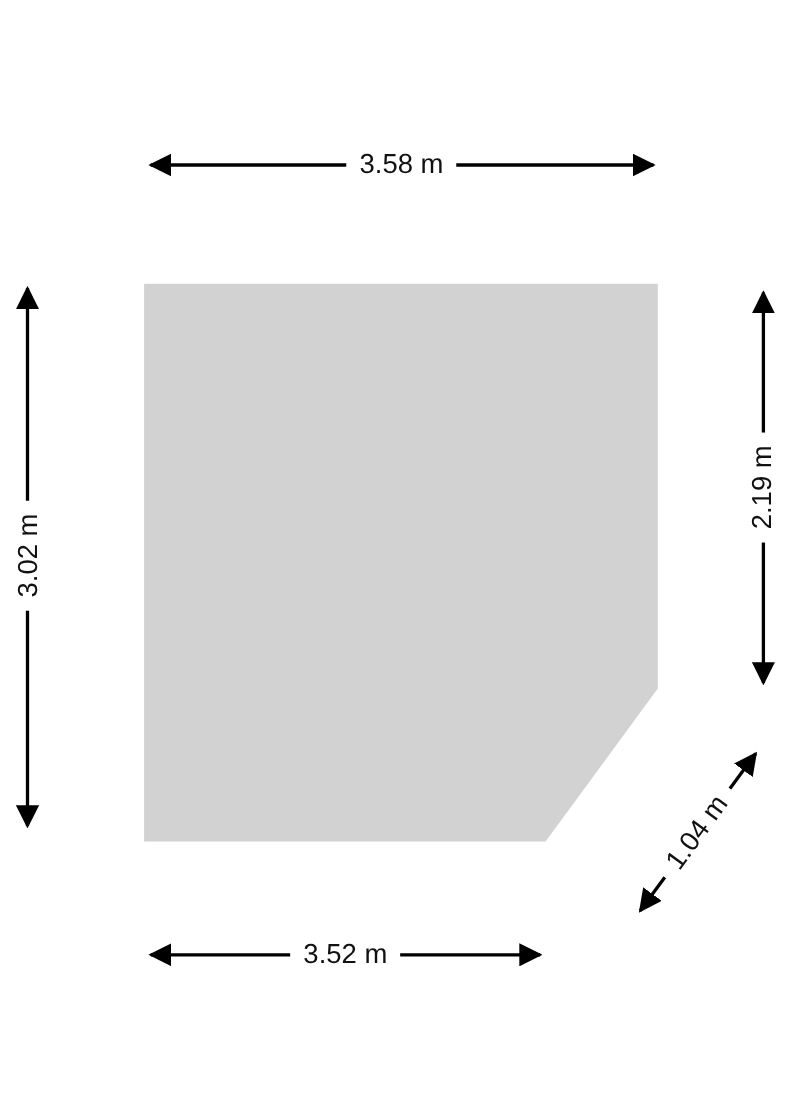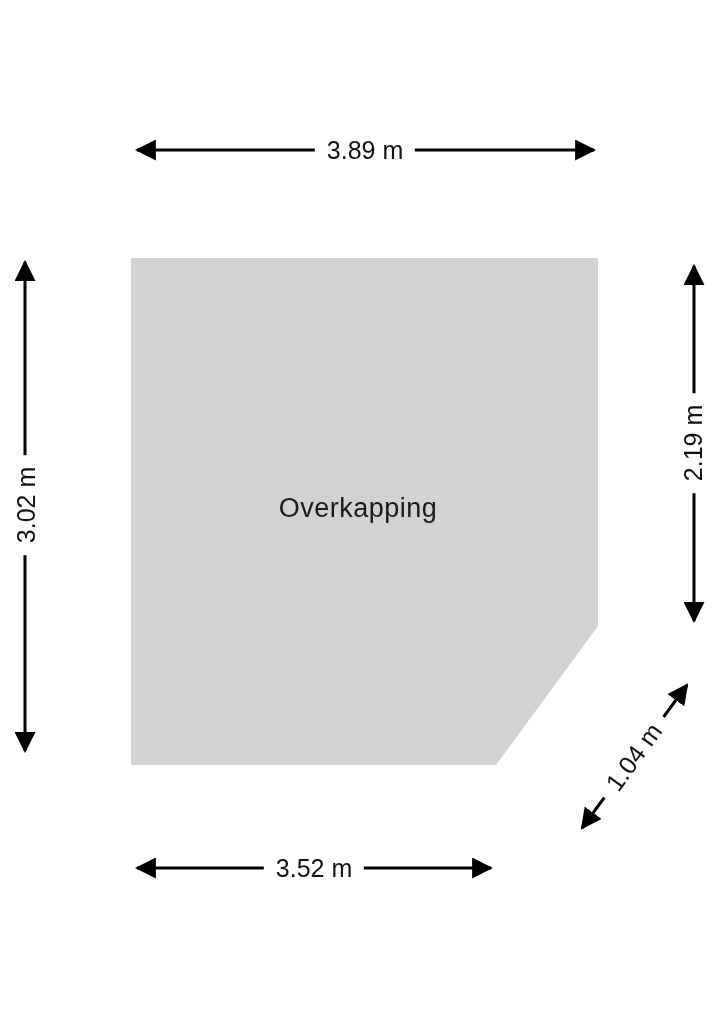--- a/index.html
+++ b/index.html
@@ -70,25 +70,24 @@
 
     <line class="dim-line" x1="25" y1="262" x2="25" y2="751" marker-start="url(#arrowhead)" marker-end="url(#arrowhead)"></line>
 
     <line class="dim-line" x1="694" y1="266" x2="694" y2="621" marker-start="url(#arrowhead)" marker-end="url(#arrowhead)"></line>
 
     <line class="dim-line" x1="137" y1="868" x2="491" y2="868" marker-start="url(#arrowhead)" marker-end="url(#arrowhead)"></line>
 
     <line class="dim-line" x1="687" y1="685" x2="582" y2="828" marker-start="url(#arrowhead)" marker-end="url(#arrowhead)"></line>
   </svg>
 
-  <div class="dim-label" style="left:365px; top:150px;">3.89 m</div>
+  <div class="dim-label" style="left:365px; top:150px;">3.58 m</div>
 
   <div class="dim-label vertical" style="left:26px; top:505px;">3.02 m</div>
 
   <div class="dim-label vertical" style="left:693px; top:443px;">2.19 m</div>
 
   <div class="dim-label" style="left:314px; top:868px;">3.52 m</div>
 
   <div class="dim-label diagonal" style="left:634px; top:757px;">1.04 m</div>
 
-  <div class="room-label" style="left:358px; top:508px;">Overkapping</div>
 
 </div>
 
 </body></html>

